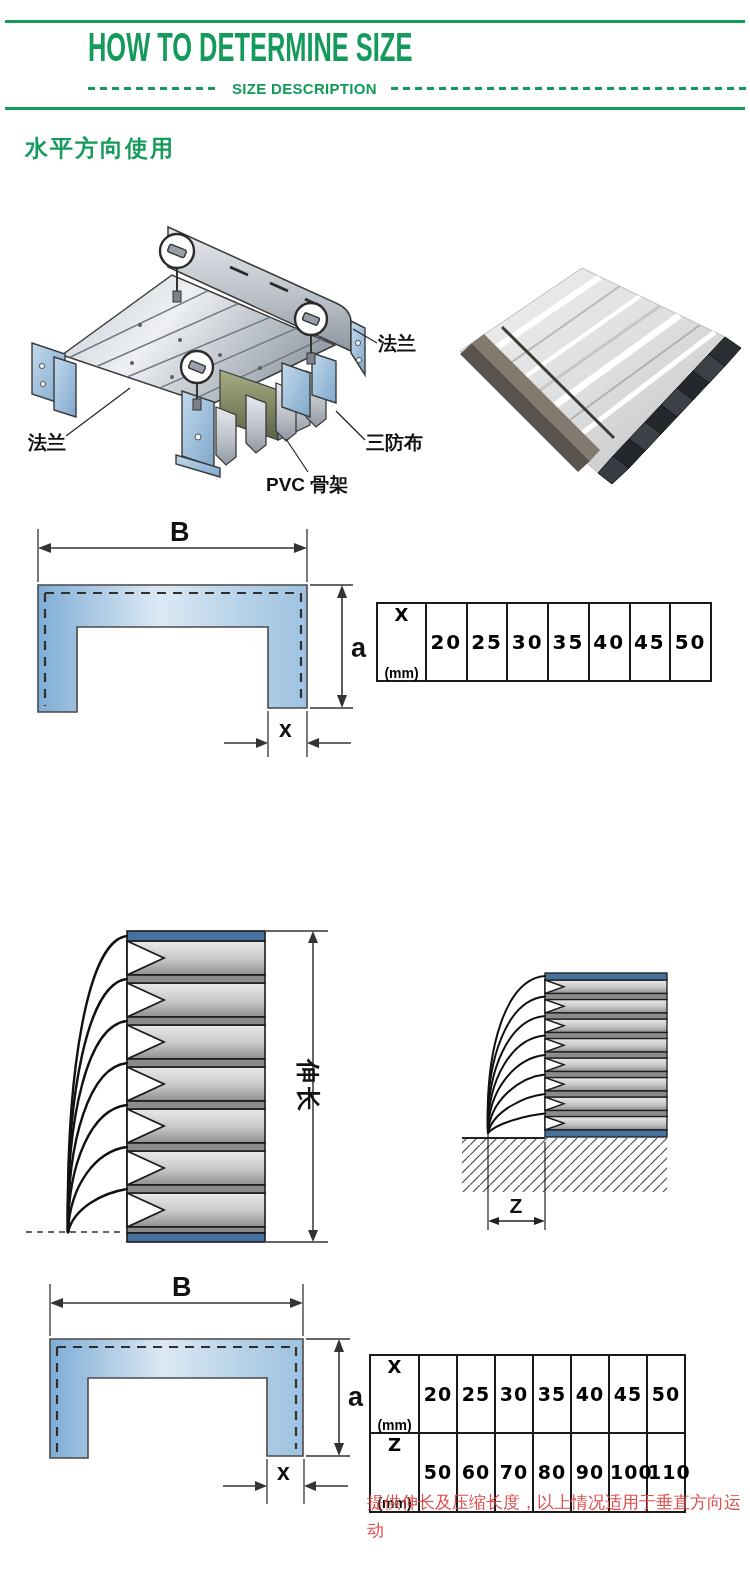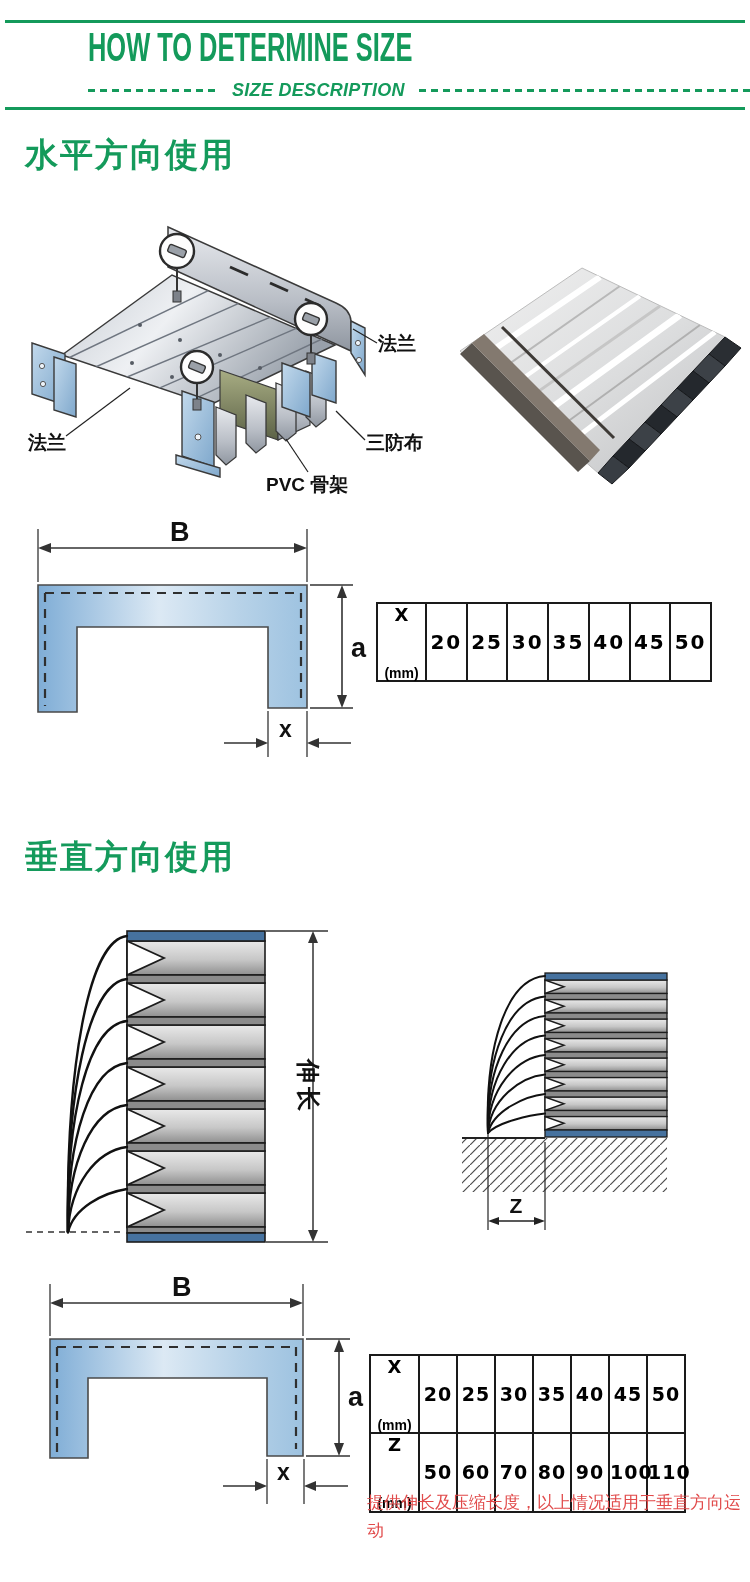--- a/index.html
+++ b/index.html
@@ -10,23 +10,23 @@
   .rule{position:absolute;left:5px;width:740px;height:2.5px;background:#149a5b;}
   #rule-top{top:20px;}
   #rule-bottom{top:107px;}
   .title-en{position:absolute;left:88px;top:24px;font-size:41px;font-weight:bold;color:#149a5b;
             transform:scaleX(.62);transform-origin:0 0;white-space:nowrap;}
   .title-zh{position:absolute;left:560px;top:54px;font-size:26px;font-weight:bold;color:#149a5b;letter-spacing:.5px;white-space:nowrap;}
   .subtitle-row{position:absolute;left:88px;top:80px;display:flex;align-items:center;gap:14px;color:#149a5b;}
   .dash{height:3px;background:repeating-linear-gradient(90deg,#149a5b 0 7px,transparent 7px 12px);}
   .dash-left{width:130px;}
   .dash-right{width:392px;}
-  .subtitle{font-size:18px;font-weight:bold;letter-spacing:.3px;white-space:nowrap;font-style:italic;}
-
-  .section-heading{position:absolute;left:25px;font-size:33px;font-weight:bold;color:#149a5b;letter-spacing:2px;white-space:nowrap;}
+  .subtitle{font-size:15px;font-weight:bold;letter-spacing:.3px;white-space:nowrap;}
+
+  .section-heading{position:absolute;left:25px;font-size:23px;font-weight:bold;color:#149a5b;letter-spacing:2px;white-space:nowrap;}
   #heading-h{top:133px;}
   #heading-v{top:835px;}
 
   svg{position:absolute;overflow:visible;}
   svg text{font-family:"Liberation Sans","DejaVu Sans",sans-serif;fill:#111;}
 
   
   .spec-table{position:absolute;border-collapse:collapse;table-layout:fixed;background:#fff;}
   .spec-table td{border:2px solid #1a1a1a;text-align:center;font-weight:bold;padding:0;}
   .num{font-family:"DejaVu Sans",sans-serif;font-size:20px;letter-spacing:2px;border-radius:16px;}
@@ -246,21 +246,20 @@
       <td class="num">25</td>
       <td class="num">30</td>
       <td class="num">35</td>
       <td class="num">40</td>
       <td class="num">45</td>
       <td class="num">50</td>
     </tr>
   </tbody>
     </table>
 
-  <div class="section-heading" id="heading-v">垂直方向使用</div>
 
   <svg style="left:20px;top:895px;" width="340" height="352" viewBox="0 0 340 352">
     <defs>
       <linearGradient id="gBand" x1="0" y1="0" x2="0" y2="1">
         <stop offset="0" stop-color="#e9e9e9"></stop>
           <stop offset=".55" stop-color="#c7c7c7"></stop>
           <stop offset="1" stop-color="#8f8f8f"></stop>
       </linearGradient>
     </defs>
 

